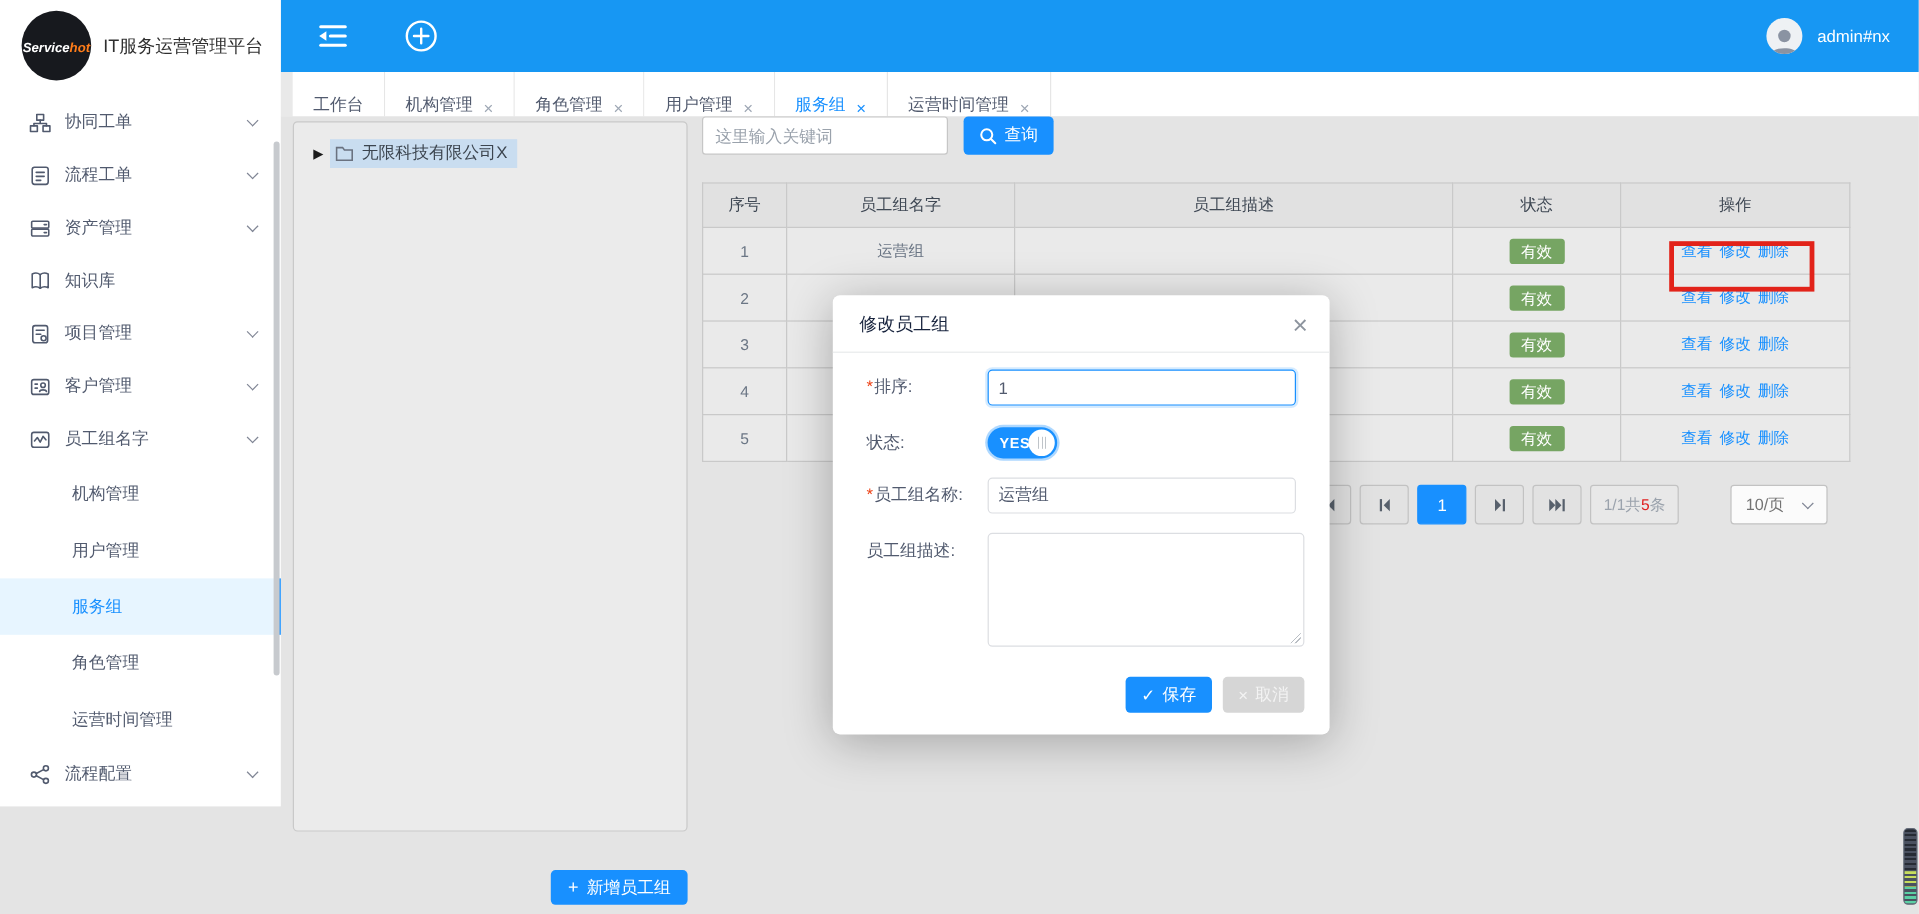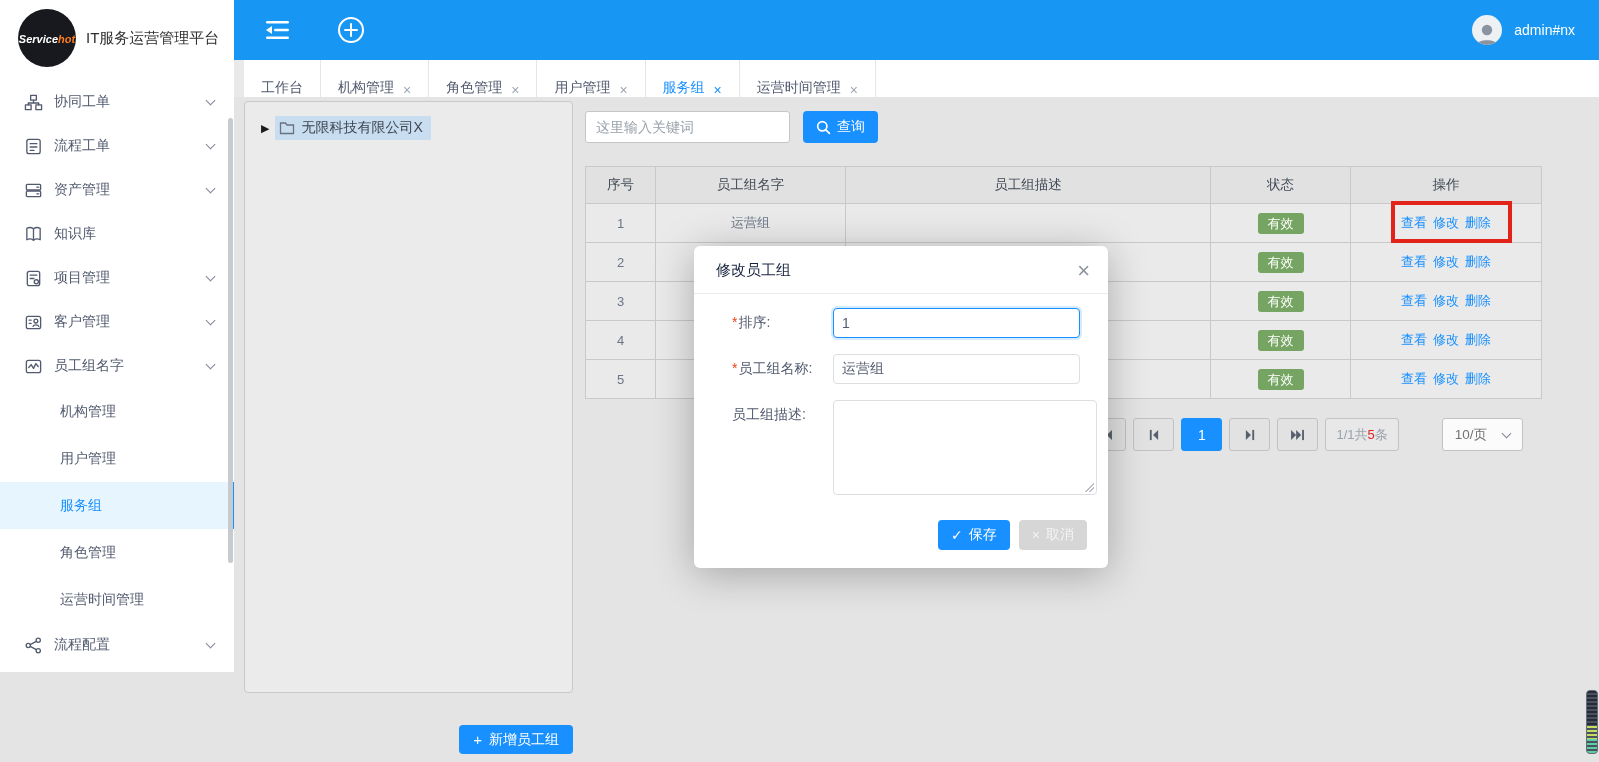--- a/index.html
+++ b/index.html
@@ -50,21 +50,21 @@
   .tree-row { display:flex; align-items:center; }
   .tree-caret { font-size:11px; color:#1a1a1a; margin:0 6px 0 6px; }
   .tree-node { display:flex; align-items:center; background:#c9ddf0; padding:3px 8px 3px 4px; cursor:pointer; }
   .tree-node svg { margin-right:6px; }
   .tree-label { font-size:14px; color:#3c454f; }
   .add-btn { margin-top:32px; align-self:flex-end; height:29px; background:#1890ff; color:#fff; border:none; border-radius:4px; padding:0 14px; font-size:14px; display:flex; align-items:center; gap:7px; cursor:pointer; }
   .add-btn .plus { font-size:15px; }
 
   
   .right-col { margin-left:12px; width:957px; display:flex; flex-direction:column; }
-  .search-row { margin-top:14px; display:flex; align-items:center; }
+  .search-row { display:flex; align-items:center; }
   .search-input { width:205px; height:32px; border:1px solid #c6c6c6; border-radius:3px; background:#fff; padding:0 10px; font-size:14px; color:#495060; font-family:inherit; }
   .search-input::placeholder { color:#9aa2ac; }
   .search-btn { margin-left:13px; height:32px; background:#1890ff; color:#fff; border:none; border-radius:4px; padding:0 13px; font-size:14px; display:flex; align-items:center; gap:6px; cursor:pointer; }
 
   table.grid { margin-top:23px; width:100%; border-collapse:collapse; }
   .grid th { height:37px; background:#e1e1e1; border:1px solid #c9c9c9; font-weight:400; font-size:13.5px; color:#3f4854; }
   .grid td { height:39px; background:#eaeaea; border:1px solid #c9c9c9; text-align:center; font-size:13px; color:#6b7685; }
   .col-no { width:70px; } .col-name { width:190px; } .col-status { width:140px; } .col-op { width:191px; }
   .badge { display:inline-block; background:#76a563; color:#fff; border-radius:3px; padding:4px 10px; font-size:13px; line-height:1; }
   .lnk { color:#1890ff; text-decoration:none; margin:0 3px; cursor:pointer; }
@@ -76,21 +76,21 @@
   .pg-info { height:33px; display:flex; align-items:center; border:1px solid #c2c2c2; border-radius:3px; background:#e8e8e8; padding:0 10px; color:#9aa2ac; font-size:13px; }
   .pg-info .red { color:#e02020; }
   .pg-size { height:33px; display:flex; align-items:center; gap:16px; border:1px solid #c2c2c2; border-radius:3px; background:#fbfbfb; padding:0 12px; color:#737373; font-size:13.5px; cursor:pointer;margin-left:36px; }
   .pg-size .chev { margin-top:-2px; }
 
   
   .modal { position:absolute; left:694px; top:246px; width:414px; background:#fff; border-radius:6px; box-shadow:0 6px 40px rgba(0,0,0,.28); z-index:40; }
   .modal-head { position:relative; padding:15px 22px 13px; border-bottom:1px solid #e8eaec; }
   .modal-title { font-size:15px; color:#17233d; }
   .modal-close { position:absolute; right:18px; top:10px; font-size:22px; color:#8d949e; cursor:pointer; line-height:1.4; font-weight:300; }
-  .modal-body { padding:14px 28px 0 38px; }
+  .modal-body { padding:14px 28px 0 28px; }
   .f-row { display:flex; align-items:flex-start; margin-bottom:16px; }
   .f-label { width:101px; flex:none; padding-top:6px; font-size:14px; color:#515a6e; }
   .req { color:#ed4014; margin-right:1px; }
   .f-input { width:264px; height:30px; border:1px solid #dcdee2; border-radius:4px; padding:0 8px; font-size:14px; color:#515a6e; font-family:inherit; }
   .f-input.focused { border-color:#1890ff; box-shadow:0 0 0 2px rgba(24,144,255,.18); }
   .toggle { position:relative; width:58px; height:26px; border-radius:13px; background:#1890ff; box-shadow:0 0 0 2px rgba(24,144,255,.35); margin-top:2px; cursor:pointer; }
   .toggle-text { position:absolute; left:10px; top:50%; transform:translateY(-50%); color:#fff; font-size:12px; font-weight:bold; letter-spacing:.5px; }
   .toggle-handle { position:absolute; right:2px; top:2px; width:22px; height:22px; border-radius:50%; background:#fff; display:flex; align-items:center; justify-content:center; }
   .toggle-handle::before { content:""; width:7px; height:10px; background:repeating-linear-gradient(to right,#bfc4c9 0 1px,transparent 1px 3px); }
   .f-textarea-wrap { position:relative; }
@@ -403,20 +403,27 @@
     <div class="modal-head">
       <span class="modal-title">修改员工组</span>
       <span class="modal-close">×</span>
     </div>
     <div class="modal-body">
       <div class="f-row">
         <span class="f-label"><span class="req">*</span><span>排序:</span></span>
         <input class="f-input focused" value="1" style="">
       </div>
       <div class="f-row">
+        <span class="f-label">状态:</span>
+        <div class="toggle">
+          <span class="toggle-text">YES</span>
+          <span class="toggle-handle"></span>
+        </div>
+      </div>
+      <div class="f-row">
         <span class="f-label"><span class="req">*</span><span>员工组名称:</span></span>
         <input class="f-input" value="运营组" style="">
       </div>
       <div class="f-row">
         <span class="f-label">员工组描述:</span>
         <span class="f-textarea-wrap">
           <textarea class="f-textarea" style=""></textarea>
           <span class="resize-grip"></span>
         </span>
       </div>

